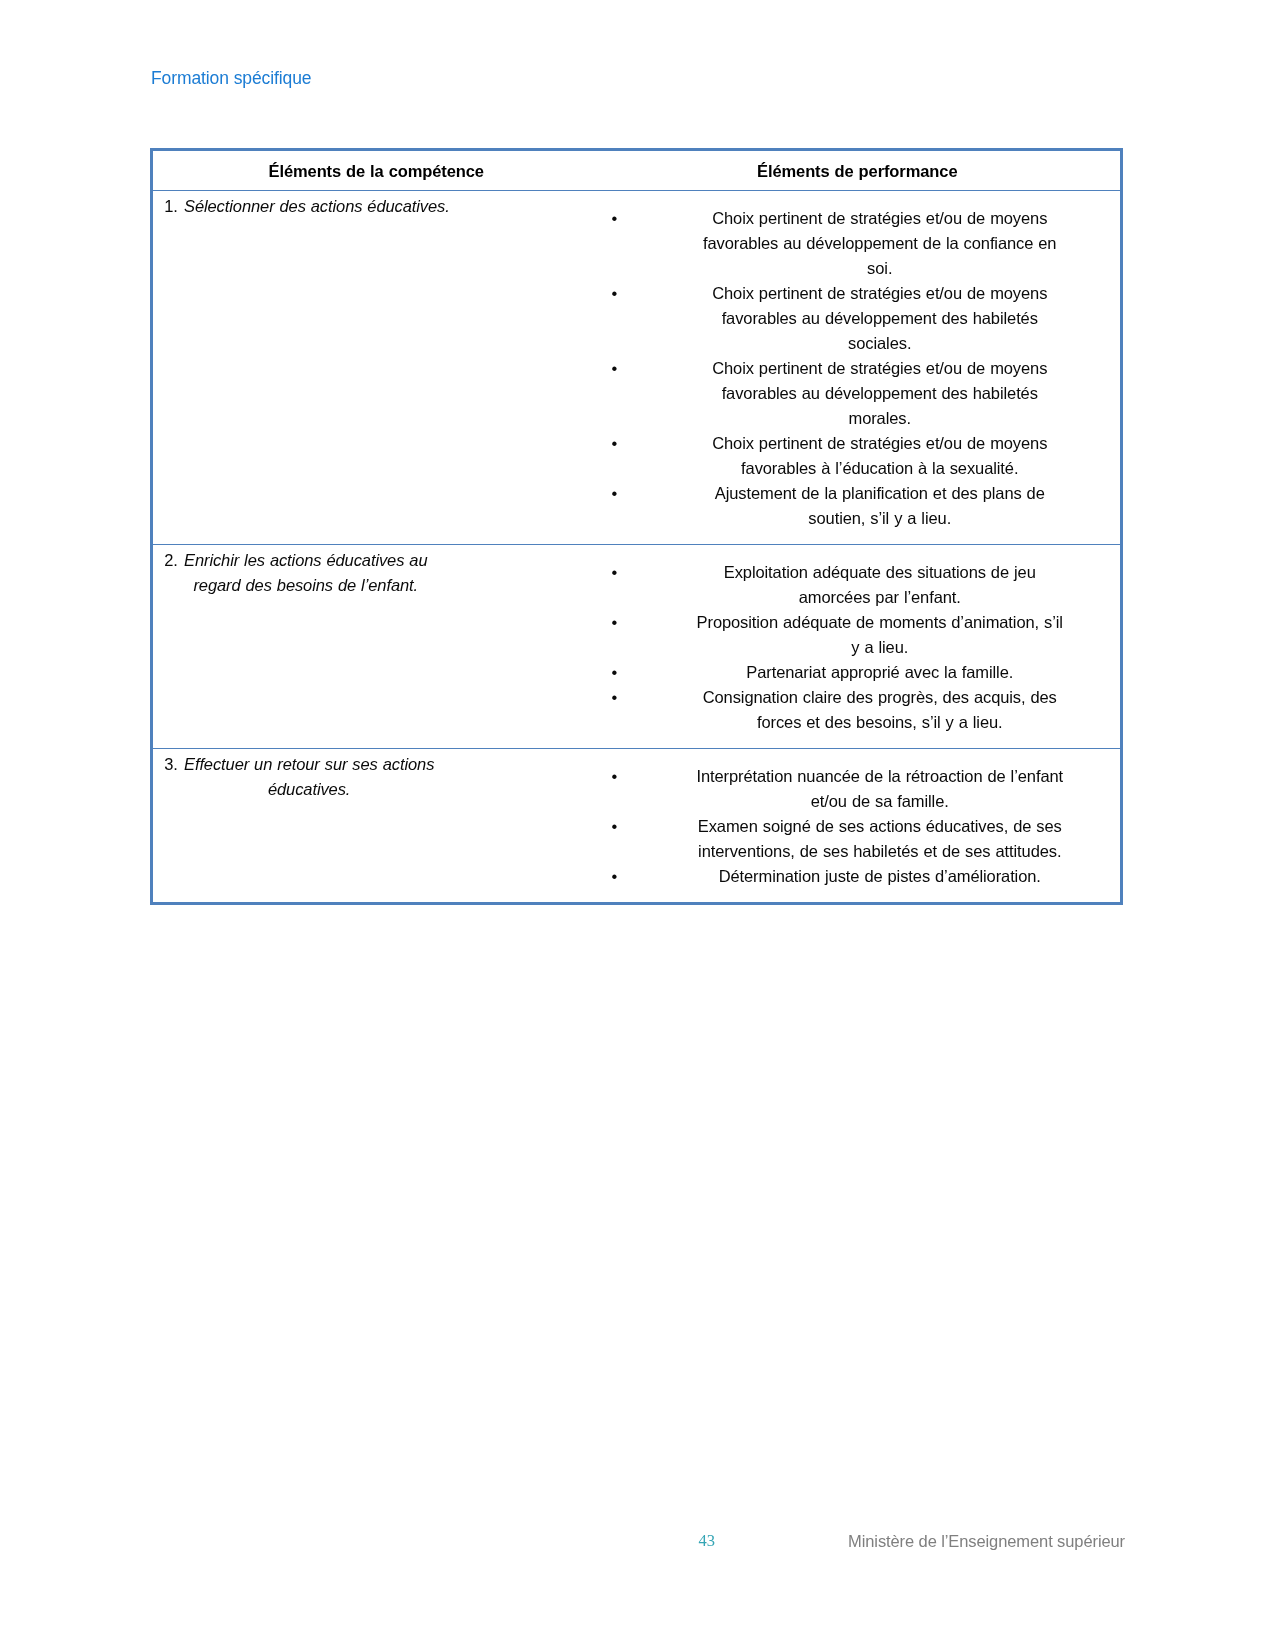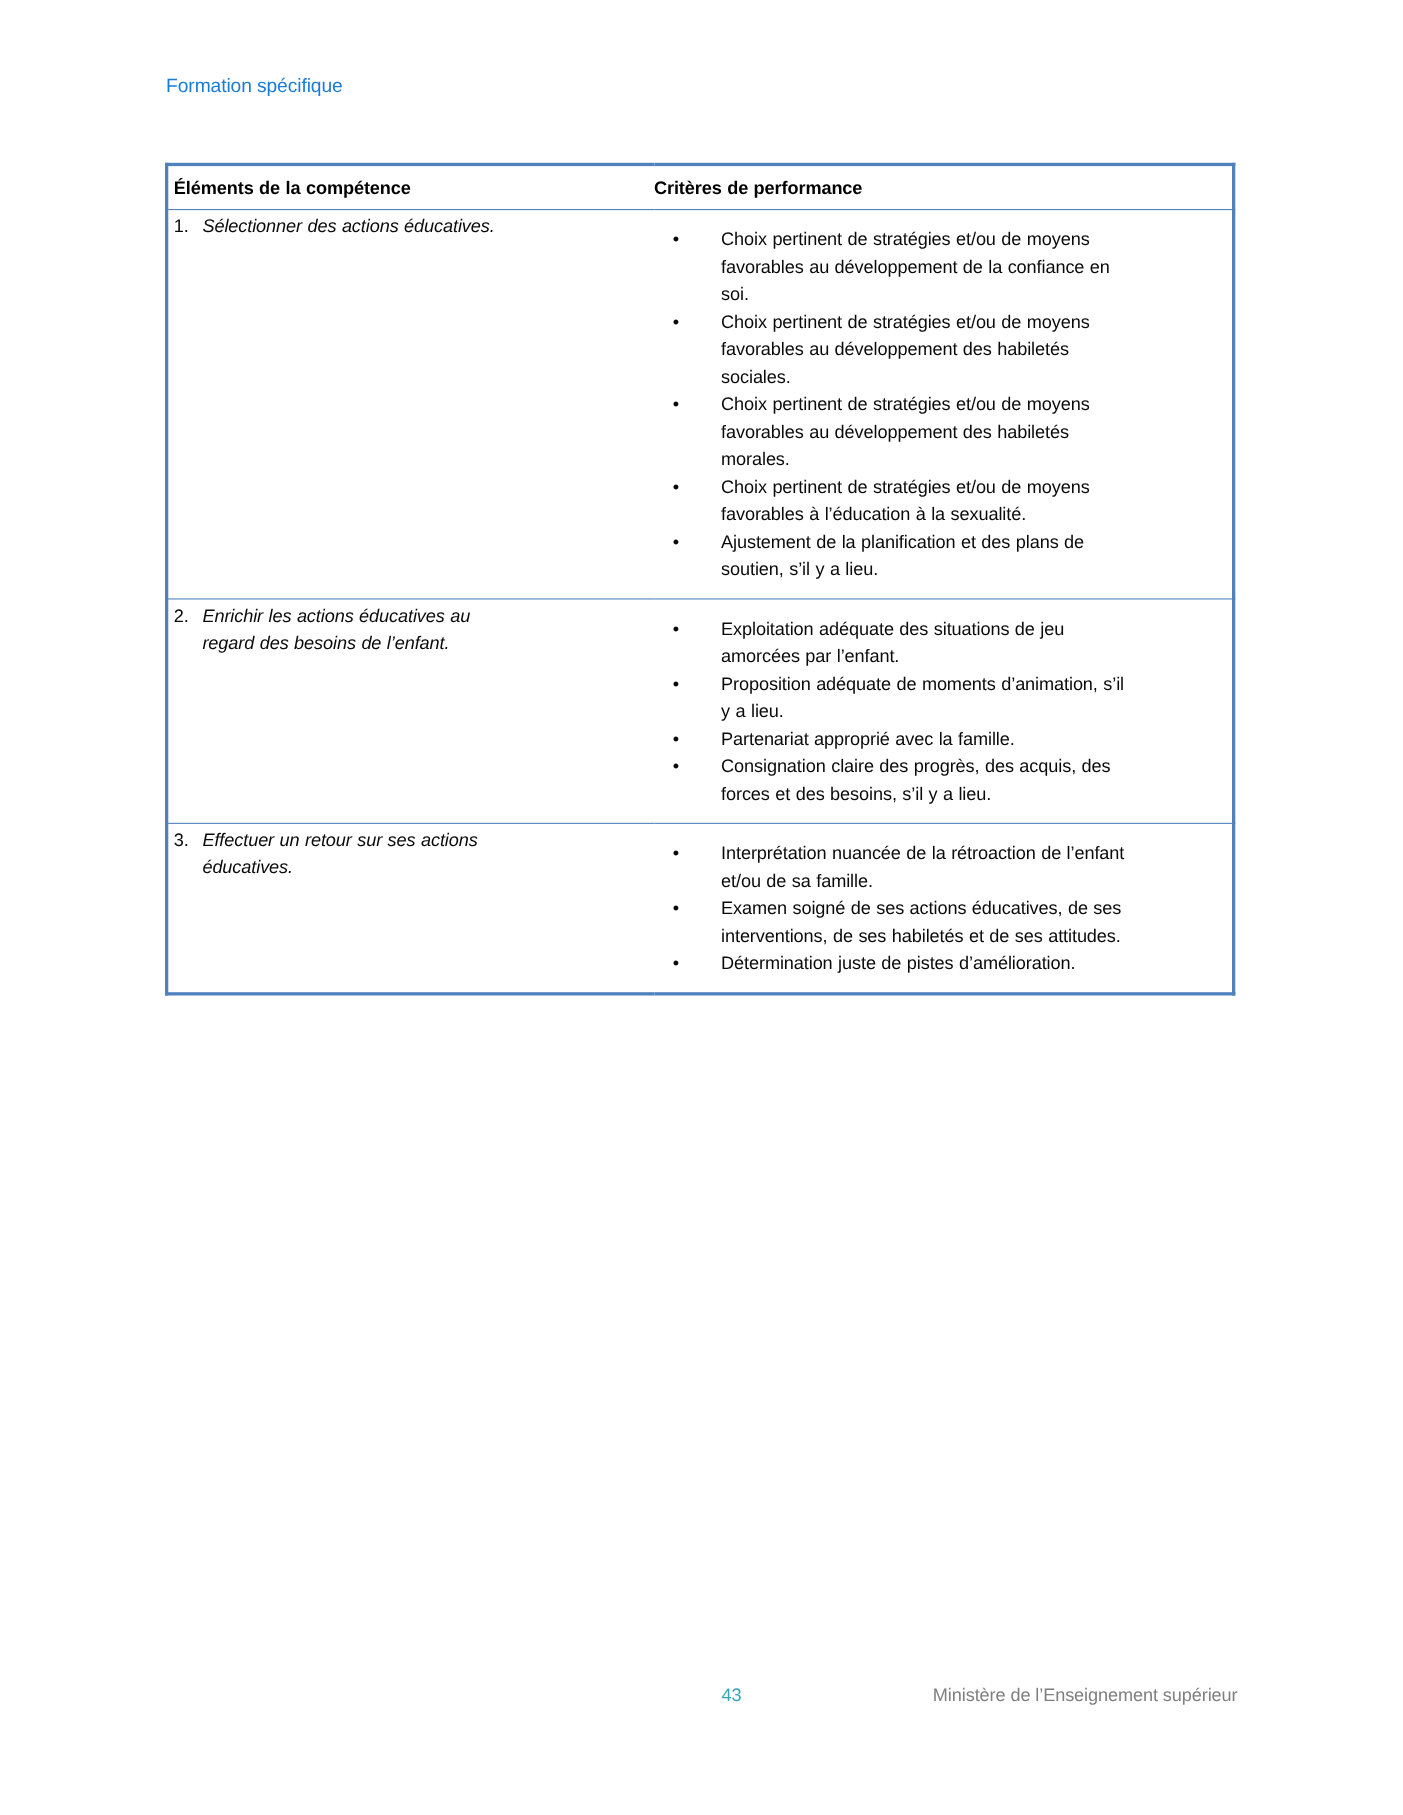--- a/index.html
+++ b/index.html
@@ -32,20 +32,21 @@
     table-layout:fixed;
     border:3px solid var(--c-border);
   }
   table.comp tr{border-bottom:1px solid var(--c-border);}
   table.comp th, table.comp td{
     vertical-align:top;
     font-size:16.5px;
     line-height:25px;
     letter-spacing:-0.1px;
     word-spacing:0.5px;
+    text-align:center;
   }
   thead th{
     text-align:left;
     font-size:17px;
     font-weight:bold;
     padding:8px 0 6px 0;
     color:#000;
   }
   th.col-elements{padding-left:5px;}
   td.cell-elements{padding:3px 12px 1px 5px;}
@@ -58,23 +59,24 @@
     position:relative;
     padding-left:49px;
     white-space:pre-line;
   }
   ul.crit li::before{
     content:"\2022";
     position:absolute;left:5px;top:0;
   }
   .footer-pagenum{
     position:absolute;top:1530px;left:615px;width:100px;
-    text-align:center;
+    text-align:right;
     font-size:16.5px;line-height:22px;
     color:var(--c-teal);
+    font-family:Liberation Serif, serif;
   }
   .footer-ministry{
     position:absolute;top:1530px;right:150px;
     font-size:16.5px;line-height:22px;
     color:var(--c-gray);
     letter-spacing:-0.1px;
     text-align:center;
   }
 </style>
 </head>
@@ -85,21 +87,21 @@
   <div class="section-label">Formation spécifique</div>
 
   <table class="comp">
     <colgroup>
       <col style="width:443px">
       <col>
     </colgroup>
     <thead>
       <tr>
         <th class="col-elements">Éléments de la compétence</th>
-        <th class="col-criteria">Critères de performance</th>
+        <th class="col-criteria">Éléments de performance</th>
       </tr>
     </thead>
     <tbody>
   <tr>
     <td class="cell-elements">
       <div class="item">
         <span class="num">1.</span>
         <span class="etext">Sélectionner des actions éducatives.</span>
       </div>
     </td>

